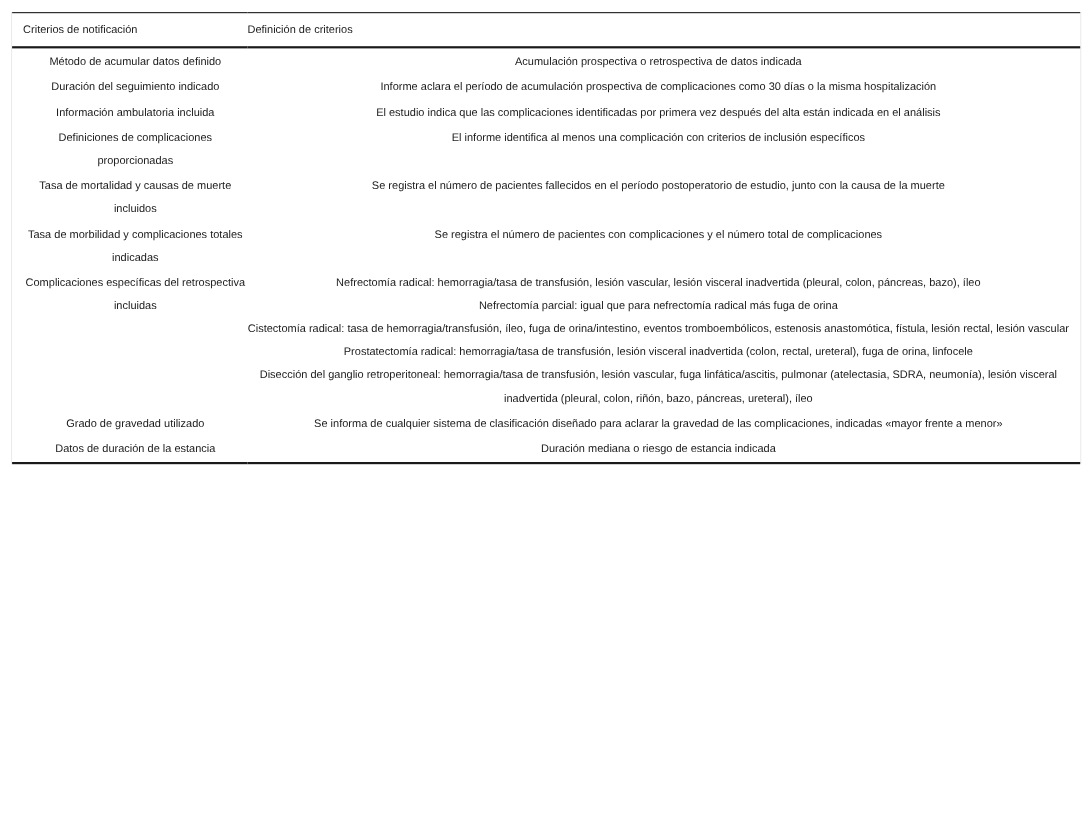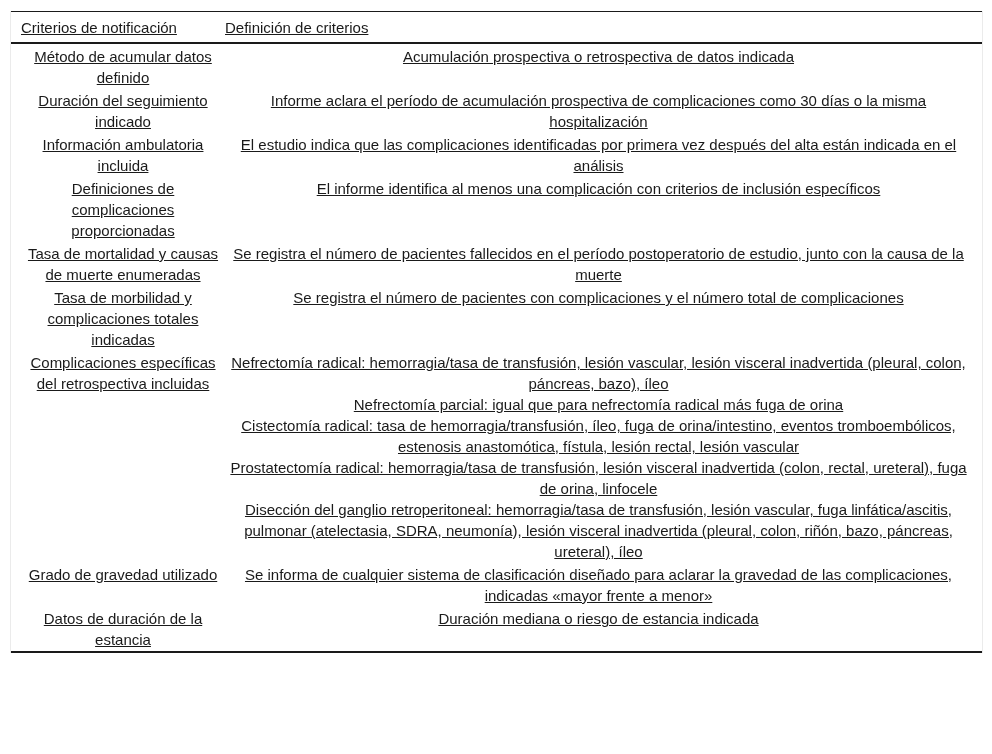--- a/index.html
+++ b/index.html
@@ -18,23 +18,22 @@
     position: absolute;
     left: 10px;
     top: 11px;
     width: 971px;
     border-left: 1px solid #ebebeb;
     border-right: 1px solid #ebebeb;
   }
   table {
     width: 100%;
     border-collapse: collapse;
-    font-size: 15px;
+    font-size: 10px;
     line-height: 21px;
-    text-decoration: underline;
   }
   thead tr {
     border-top: 1px solid #1a1a1a;
     border-bottom: 2px solid #1a1a1a;
   }
   tbody tr:last-child {
     border-bottom: 2px solid #1a1a1a;
   }
   th {
     font-weight: normal;
@@ -94,21 +93,21 @@
             <span class="def-line">El estudio indica que las complicaciones identificadas por primera vez después del alta están indicada en el análisis</span>
           </td>
         </tr>
         <tr>
           <td class="c1">Definiciones de complicaciones proporcionadas</td>
           <td class="c2">
             <span class="def-line">El informe identifica al menos una complicación con criterios de inclusión específicos</span>
           </td>
         </tr>
         <tr>
-          <td class="c1">Tasa de mortalidad y causas de muerte enumeradas</td>
+          <td class="c1">Tasa de mortalidad y causas de muerte incluidos</td>
           <td class="c2">
             <span class="def-line">Se registra el número de pacientes fallecidos en el período postoperatorio de estudio, junto con la causa de la muerte</span>
           </td>
         </tr>
         <tr>
           <td class="c1">Tasa de morbilidad y complicaciones totales indicadas</td>
           <td class="c2">
             <span class="def-line">Se registra el número de pacientes con complicaciones y el número total de complicaciones</span>
           </td>
         </tr>

